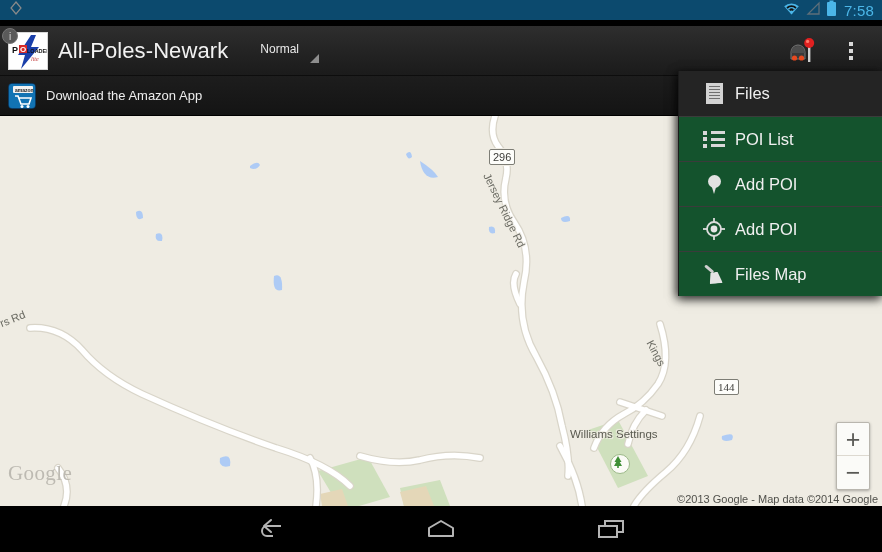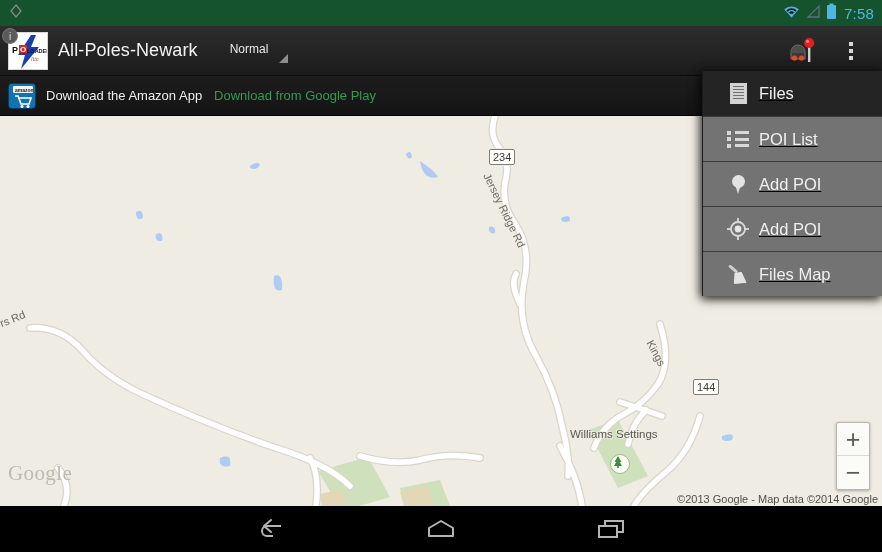--- a/index.html
+++ b/index.html
@@ -2,36 +2,36 @@
 <html><head>
 <meta charset="utf-8">
 <style>
   * { margin:0; padding:0; box-sizing:border-box; }
   html,body { width:882px; height:552px; overflow:hidden; background:#000; }
   body { font-family:"Liberation Sans", sans-serif; -webkit-font-smoothing:antialiased; }
 
   #screen { position:relative; width:882px; height:552px; overflow:hidden; background:#000; }
 
   
-  #statusbar { position:absolute; left:0; top:0; width:882px; height:26px;
-               background:#14532d; display:flex; align-items:center; padding:0 8px; }
+  #statusbar { position:absolute; left:0; top:0; width:882px; height:20px;
+               background:#0c4a6e; display:flex; align-items:center; padding:0 8px; }
   #statusbar .left { flex:0 0 auto; display:flex; align-items:center; }
   #statusbar .spacer { flex:1 1 auto; }
   #statusbar .right { flex:0 0 auto; display:flex; align-items:center; gap:5px; }
   .sb-clock { color:#4bb6e8; font-size:15px; letter-spacing:.2px; padding-left:2px; }
 
   
   #actionbar { position:absolute; left:0; top:26px; width:882px; height:50px;
                background:linear-gradient(#2e2e2e,#232323 55%,#1b1b1b);
                border-bottom:1px solid #0d0d0d;
                display:flex; align-items:center; padding:0 8px; }
   .app-logo { width:40px; height:38px; background:#fff; position:relative;
               flex:0 0 auto; margin-right:10px; overflow:hidden;
               border:1px solid #d8d8d8; }
-  .app-title { color:#f2f2f2; font-size:18px; letter-spacing:.1px; white-space:nowrap; }
+  .app-title { color:#f2f2f2; font-size:22px; letter-spacing:.1px; white-space:nowrap; }
   .spinner { position:relative; margin-left:26px; padding:3px 26px 8px 6px; cursor:default; }
   .spinner .sp-label { color:#e8e8e8; font-size:12px; }
   .spinner .sp-tri { position:absolute; right:6px; bottom:2px; width:0; height:0;
                      border-left:9px solid transparent; border-bottom:9px solid #8d8d8d; }
   #actionbar .ab-spacer { flex:1 1 auto; }
   .ab-icon { flex:0 0 auto; width:46px; height:50px; display:flex;
              align-items:center; justify-content:center; }
   .overflow-dots { display:flex; flex-direction:column; gap:3px; }
   .overflow-dots i { display:block; width:4px; height:4px; background:#d9d9d9; }
 
@@ -67,23 +67,23 @@
              background:#fbfbf8; border:1px solid #b9b6ae; border-radius:2px;
              box-shadow:0 1px 3px rgba(0,0,0,.3); }
   .zoomctl div { height:33px; display:flex; align-items:center; justify-content:center;
                  color:#595955; font-size:25px; line-height:1; }
   .zoomctl div:first-child { border-bottom:1px solid #ddd9d0; }
   .cem-icon { position:absolute; width:20px; height:20px; border-radius:50%;
               background:#fbfbf6; border:1px solid #9db98a;
               display:flex; align-items:center; justify-content:center; }
 
   
-  #menu { position:absolute; right:0; top:71px; width:180px;
-          background:#737373; box-shadow:-2px 2px 9px rgba(0,0,0,.6), 0 3px 10px rgba(0,0,0,.55);
-          z-index:50; border-left:1px solid #1b1b1b;text-decoration:underline; }
+  #menu { position:absolute; right:0; top:71px; width:204px;
+          background:#14532d; box-shadow:-2px 2px 9px rgba(0,0,0,.6), 0 3px 10px rgba(0,0,0,.55);
+          z-index:50; border-left:1px solid #1b1b1b; }
   .mi { position:relative; display:flex; align-items:center; height:45px;
         padding-left:14px; cursor:default; border-top:1px solid #3b3b3b; }
   .mi:first-child { border-top:none; background:#242424; }
   .mi .mi-ic { width:42px; flex:0 0 auto; display:flex; align-items:center; justify-content:center; }
   .mi .mi-lb { color:#f0f0f0; font-size:16.5px; white-space:nowrap; }
 
   
   .ic-files { width:17px; height:21px; background:#d3d3d3; position:relative; }
   .ic-files::after { content:""; position:absolute; left:3px; top:3px; right:3px; bottom:3px;
       background:repeating-linear-gradient(#6f6f6f 0 1px, transparent 1px 3px); }
@@ -195,21 +195,20 @@
       <svg width="28" height="26" viewBox="0 0 28 26">
         <rect width="28" height="26" rx="4" fill="#1273b3"></rect>
         <rect x="4" y="2" width="20" height="7" rx="1" fill="#f2f2f2"></rect>
         <text x="6" y="8" font-family="Liberation Sans, sans-serif" font-size="5" font-weight="bold" fill="#222">amazon</text>
         <path d="M6 12 h3 l3 8 h8 l2 -6 h-12" fill="none" stroke="#ffffff" stroke-width="1.6"></path>
         <circle cx="13" cy="22.5" r="1.5" fill="#fff"></circle>
         <circle cx="19" cy="22.5" r="1.5" fill="#fff"></circle>
       </svg>
     </div>
     <div class="banner-main">Download the Amazon App</div>
-    <div class="banner-link">Download from Google Play</div>
   </div>
   <div class="ad-info">i</div>
 
   <div id="map">
     <svg width="882" height="390" viewBox="0 0 882 390">
       <rect width="882" height="390" fill="#efece3"></rect>
 
       <g fill="#aecbf5">
         <path d="M250 50 q8 -6 10 -1 q-4 6 -10 3 Z"></path>
         <path d="M406 38 q5 -5 6 3 q-4 4 -6 -3 Z"></path>
@@ -269,22 +268,22 @@
     <div class="maplabel" style="left:570px; top:312px; font-size:11.5px; color:#59594f;">Williams Settings</div>
 
     <div class="cem-icon" style="left:610px; top:338px;">
       <svg width="14" height="14" viewBox="0 0 14 14">
         <polygon points="7,1 10.5,7 3.5,7" fill="#3f8f36"></polygon>
         <polygon points="7,4 11,11 3,11" fill="#3f8f36"></polygon>
         <rect x="6.2" y="10" width="1.6" height="3" fill="#3f8f36"></rect>
       </svg>
     </div>
 
-    <div class="shield" style="left:489px; top:33px;">234</div>
-    <div class="shield" style="left:693px; top:263px;">144</div>
+    <div class="shield" style="left:489px; top:33px;">296</div>
+    <div class="shield" style="left:714px; top:263px;font-family:Liberation Serif, serif;">144</div>
 
     <div class="zoomctl">
       <div>+</div>
       <div>−</div>
     </div>
 
     <div class="gwatermark">Google</div>
     <div class="attrib">©2013 Google - Map data ©2014 Google</div>
   </div>
 

